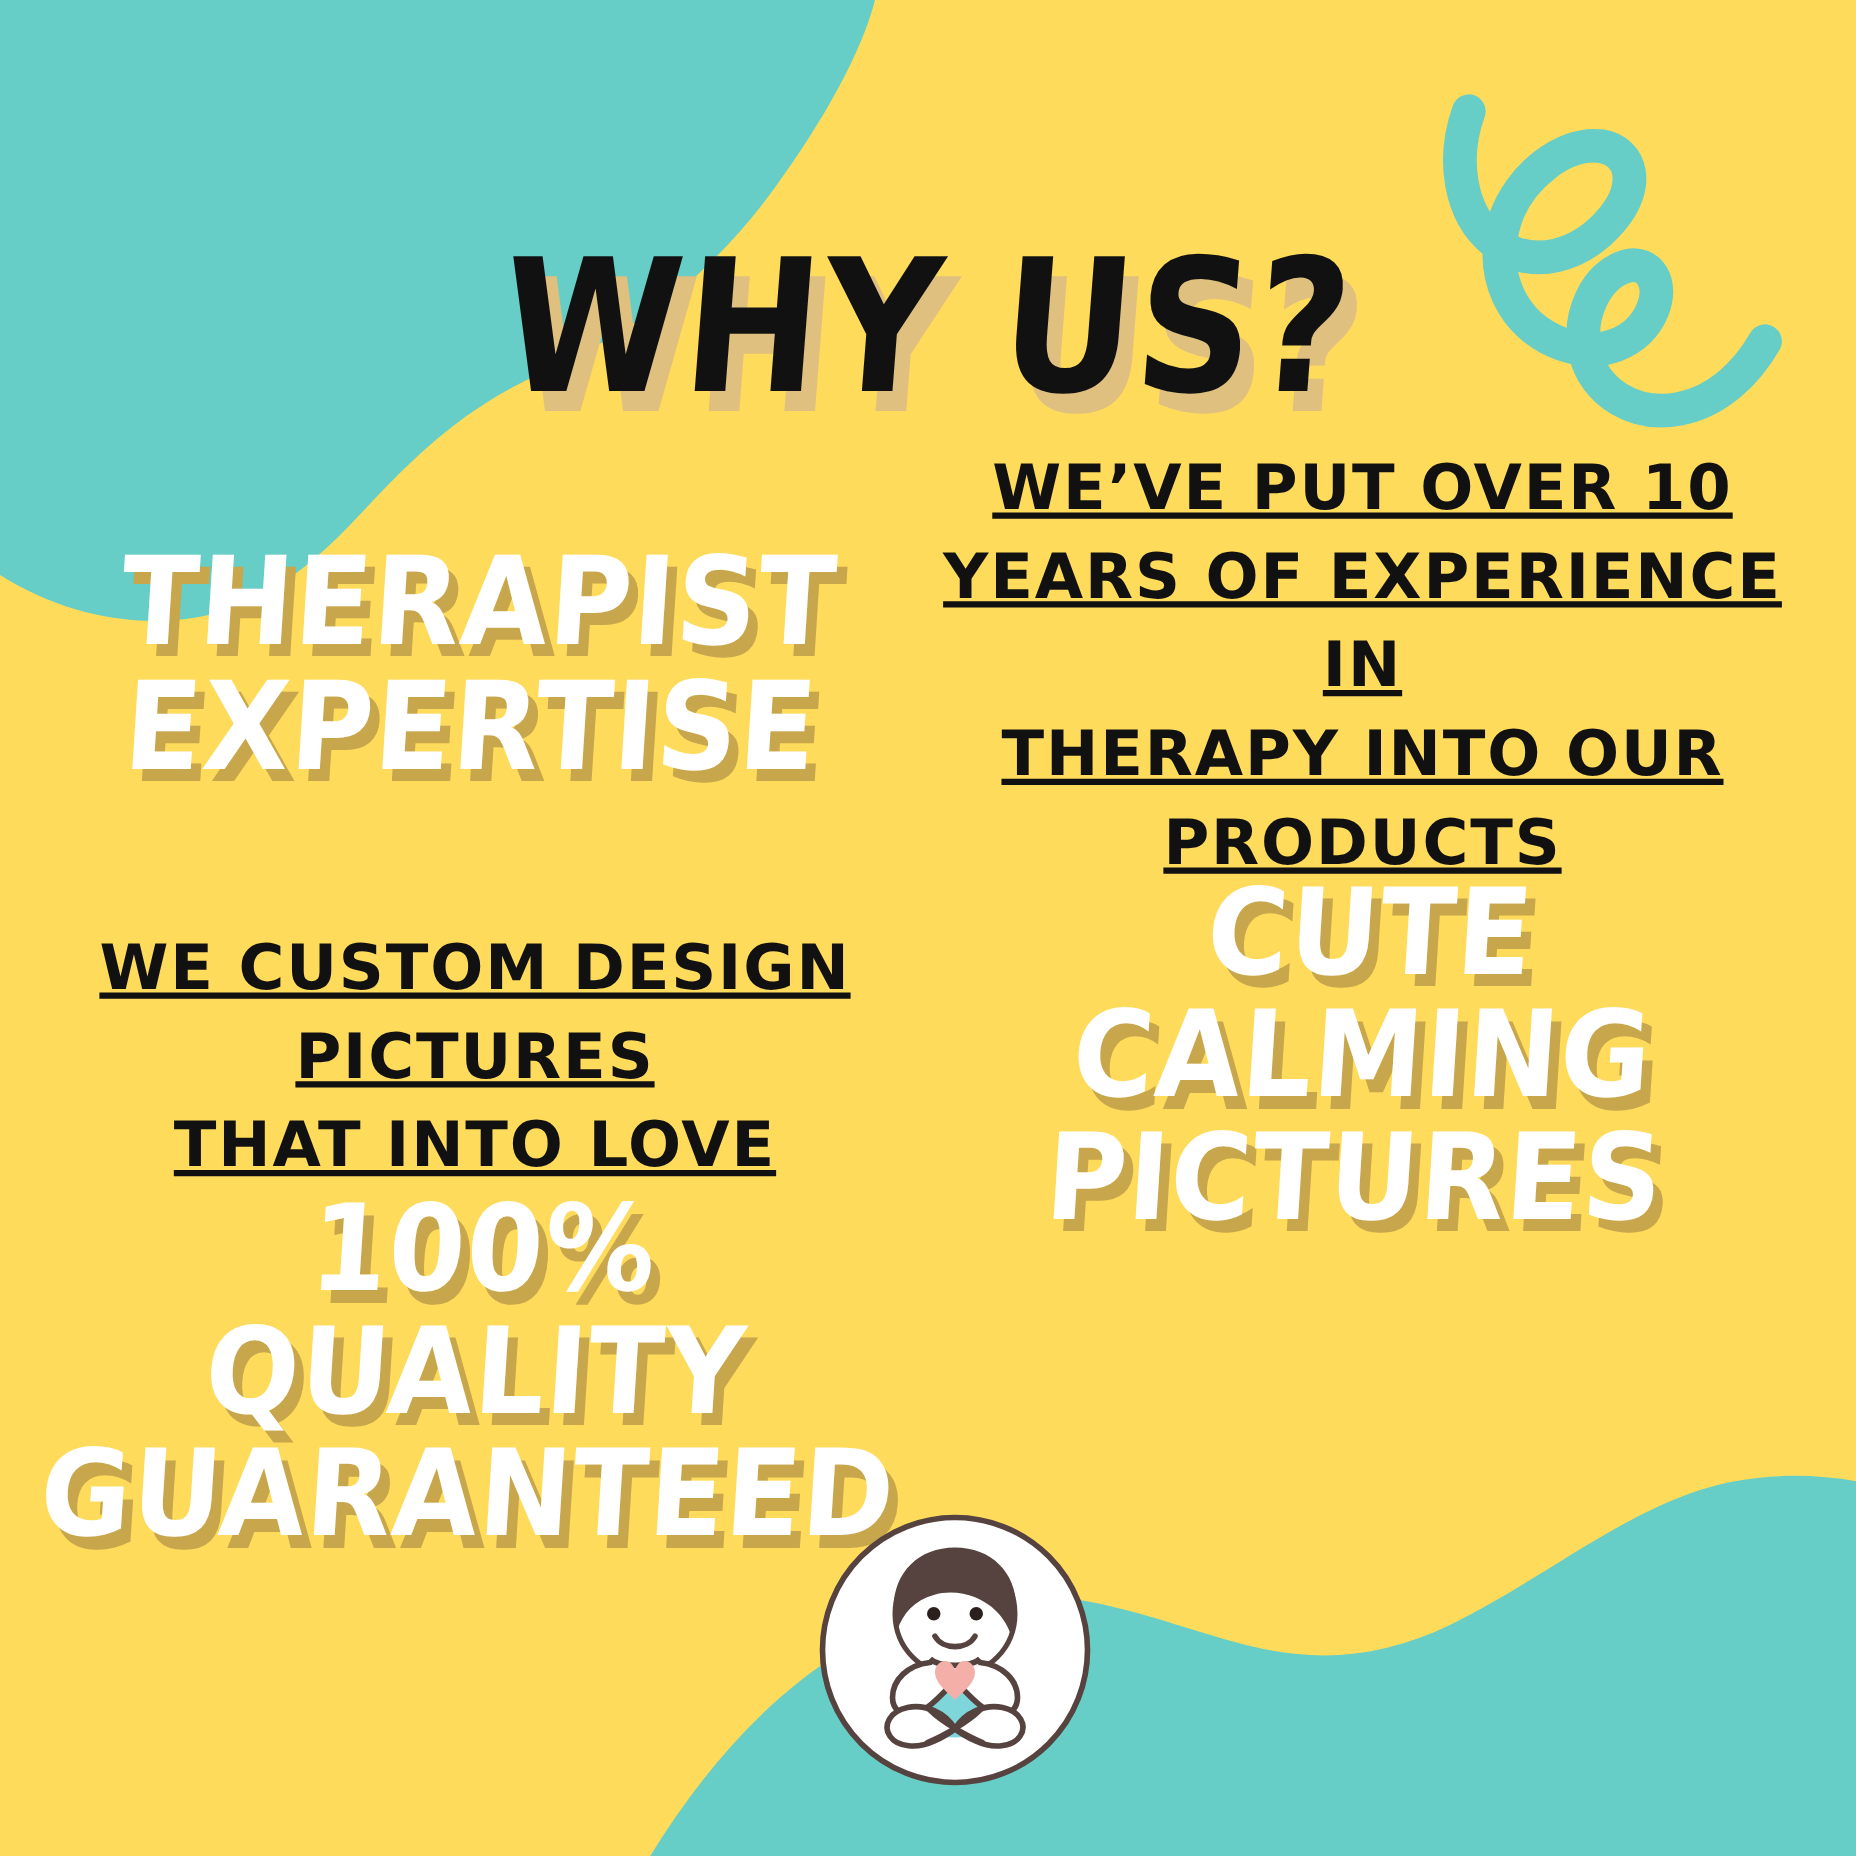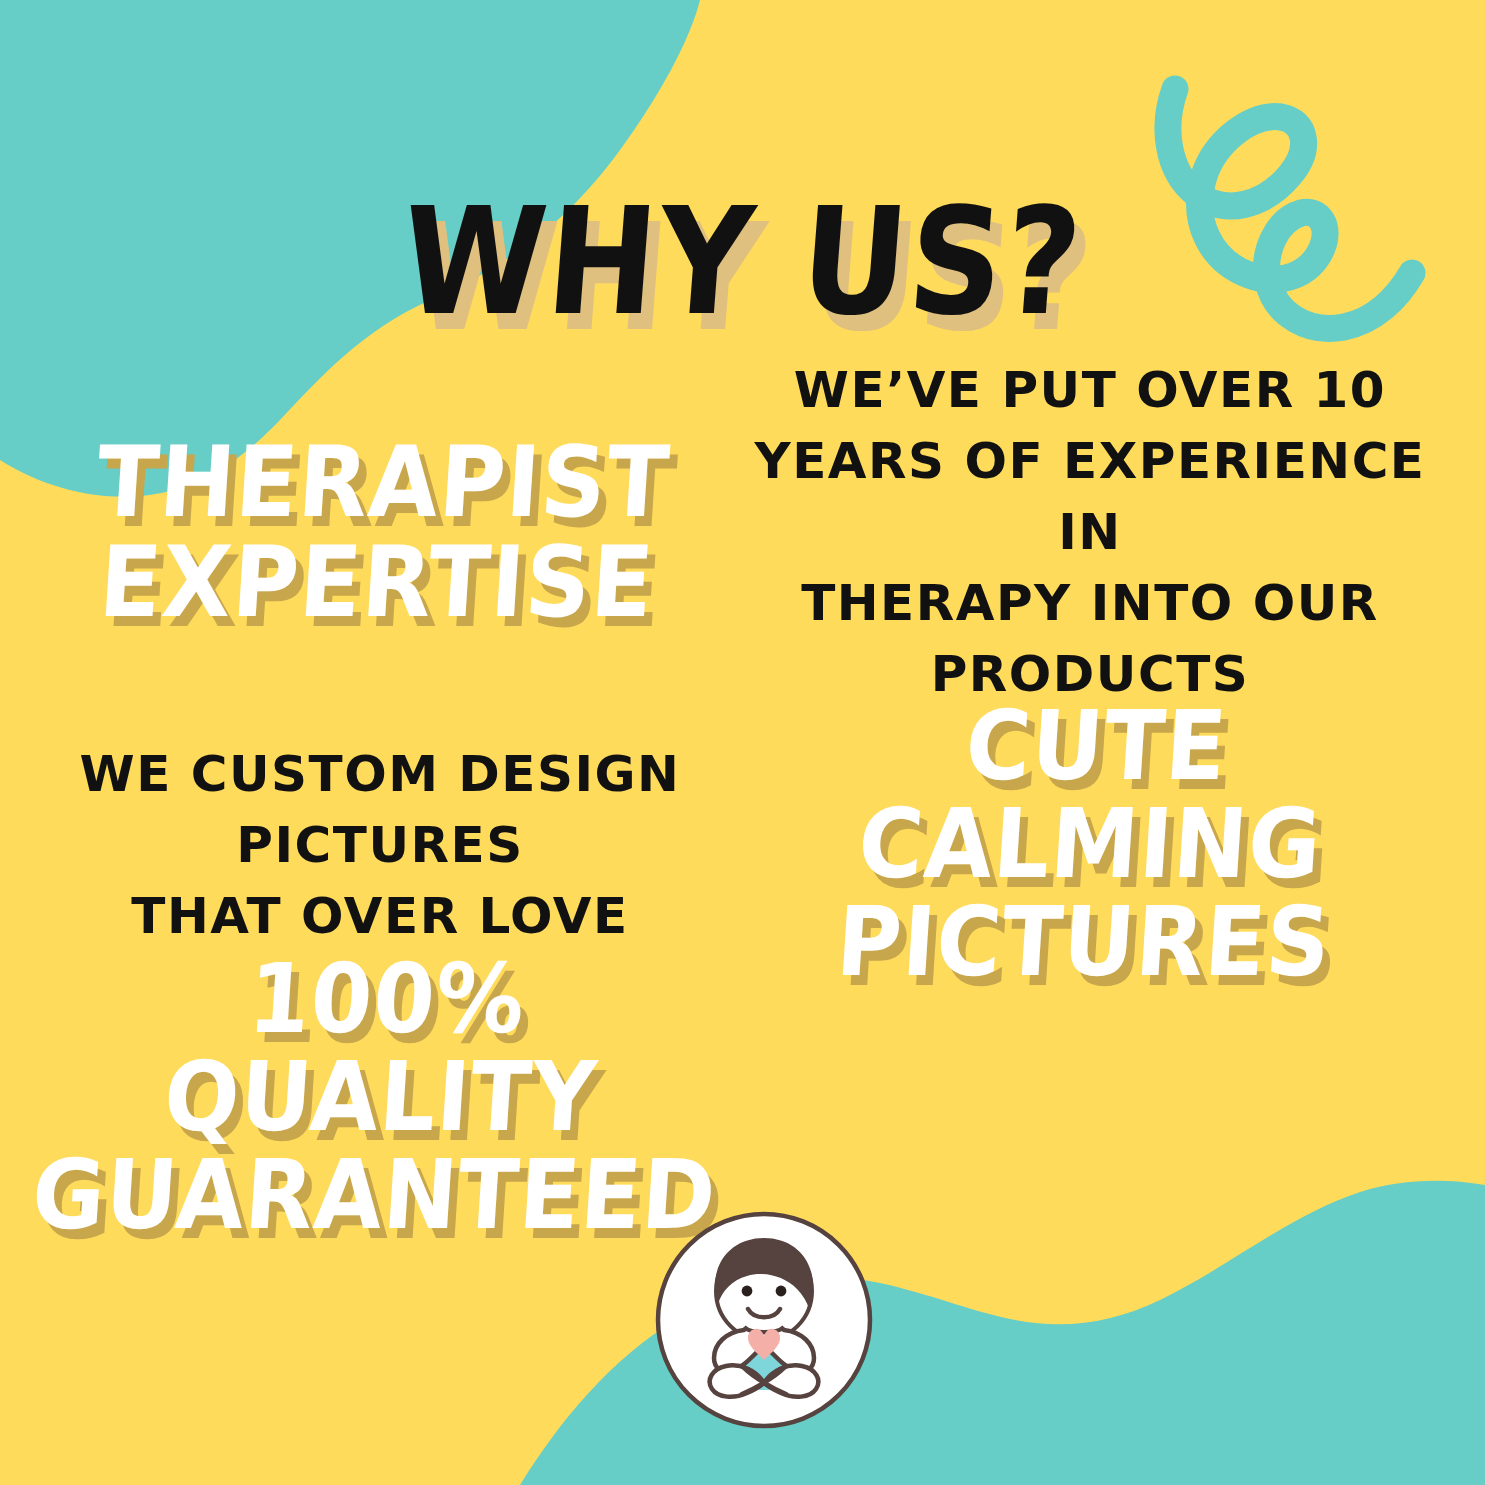--- a/index.html
+++ b/index.html
@@ -90,20 +90,21 @@
 
   
   .body-copy {
     font-family: "DejaVu Sans", sans-serif;
     font-weight: 700;
     color: #111111;
     text-align: center;
     letter-spacing: 1.5px;
     line-height: 1.42;
     white-space: pre-line;
+    text-decoration: underline;
   }
   .body-copy.b-experience { font-size: 50px; }
   .body-copy.b-custom     { font-size: 50px; }
   .body-copy.b-thousands  { font-size: 52px; }
 
   
   .logo-badge {
     position: absolute;
     left: 652px;
     top: 1208px;
@@ -163,21 +164,21 @@
     <div class="cell col-right row-1">
       <div class="body-copy b-experience">WE’VE PUT OVER 10
 YEARS OF EXPERIENCE IN
 THERAPY INTO OUR
 PRODUCTS</div>
     </div>
 
     <div class="cell col-left row-2">
       <div class="body-copy b-custom">WE CUSTOM DESIGN
 PICTURES
-THAT OVER LOVE</div>
+THAT INTO LOVE</div>
     </div>
 
     <div class="cell col-right row-2">
       <div class="display d-cute">CUTE CALMING
 PICTURES</div>
     </div>
 
     <div class="cell col-left row-3">
       <div class="display d-quality">100% QUALITY
 GUARANTEED</div>

